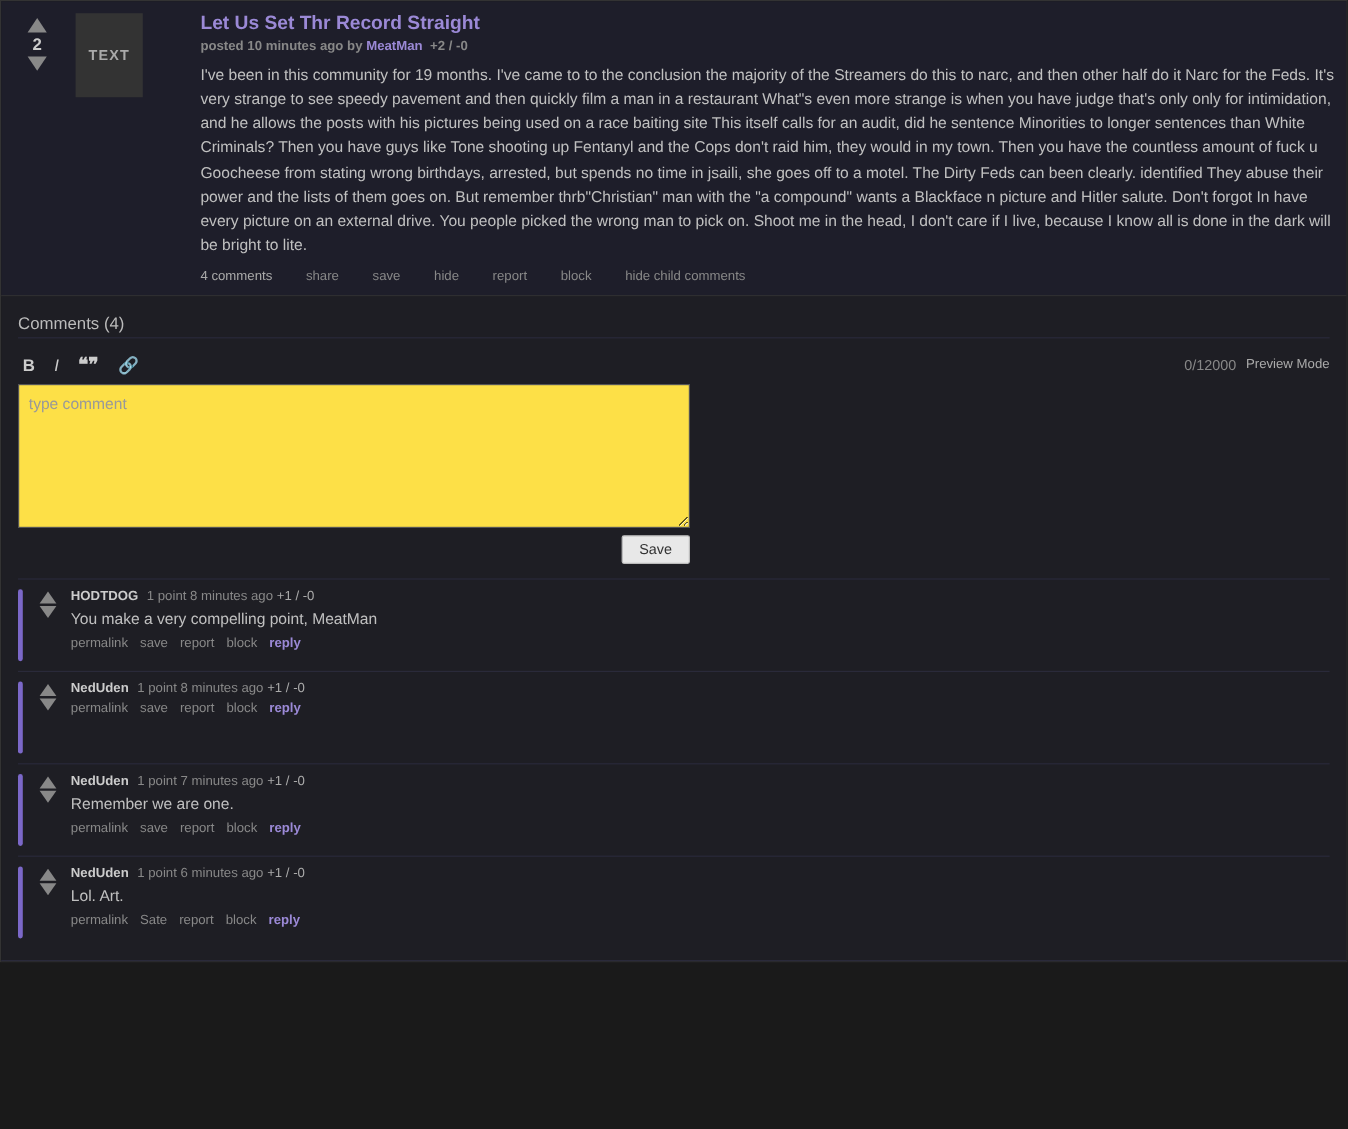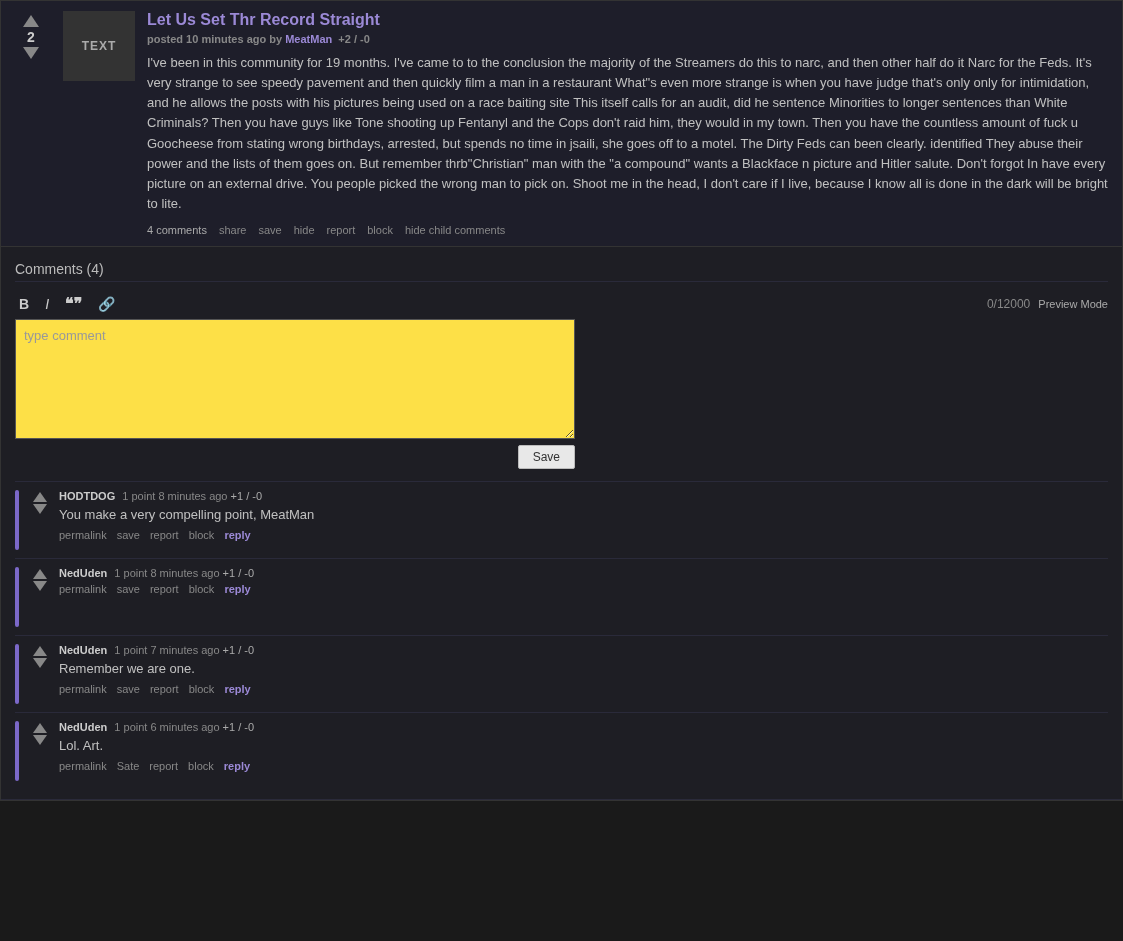--- a/index.html
+++ b/index.html
@@ -44,35 +44,36 @@
       border-right: 8px solid transparent;
       border-top: 12px solid #888;
     }
     .vote-count {
       font-size: 14px;
       font-weight: bold;
       color: #ccc;
       text-align: center;
     }
     .post-thumbnail {
-      width: 72px;
+      width: 56px;
       height: 70px;
       background: #333;
       display: flex;
       align-items: center;
       justify-content: center;
       margin: 0 12px;
       flex-shrink: 0;
       color: #aaa;
       font-size: 12px;
       font-weight: bold;
       letter-spacing: 1px;
     }
     .post-content {
       flex: 1;
+      margin-left: 36px;
     }
     .post-title {
       font-size: 16px;
       color: #9b89d6;
       font-weight: bold;
       margin-bottom: 4px;
     }
     .post-meta {
       font-size: 11px;
       color: #888;
@@ -87,21 +88,21 @@
       color: #888;
     }
     .post-body {
       color: #c0c0c0;
       line-height: 1.55;
       font-size: 13px;
       margin-bottom: 10px;
     }
     .post-actions {
       display: flex;
-      gap: 12px;
+      gap: 28px;
       font-size: 11px;
     }
     .post-actions a, .post-actions span {
       color: #888;
       cursor: pointer;
       text-decoration: none;
     }
     .post-comments-link {
       color: #aaa !important;
     }

